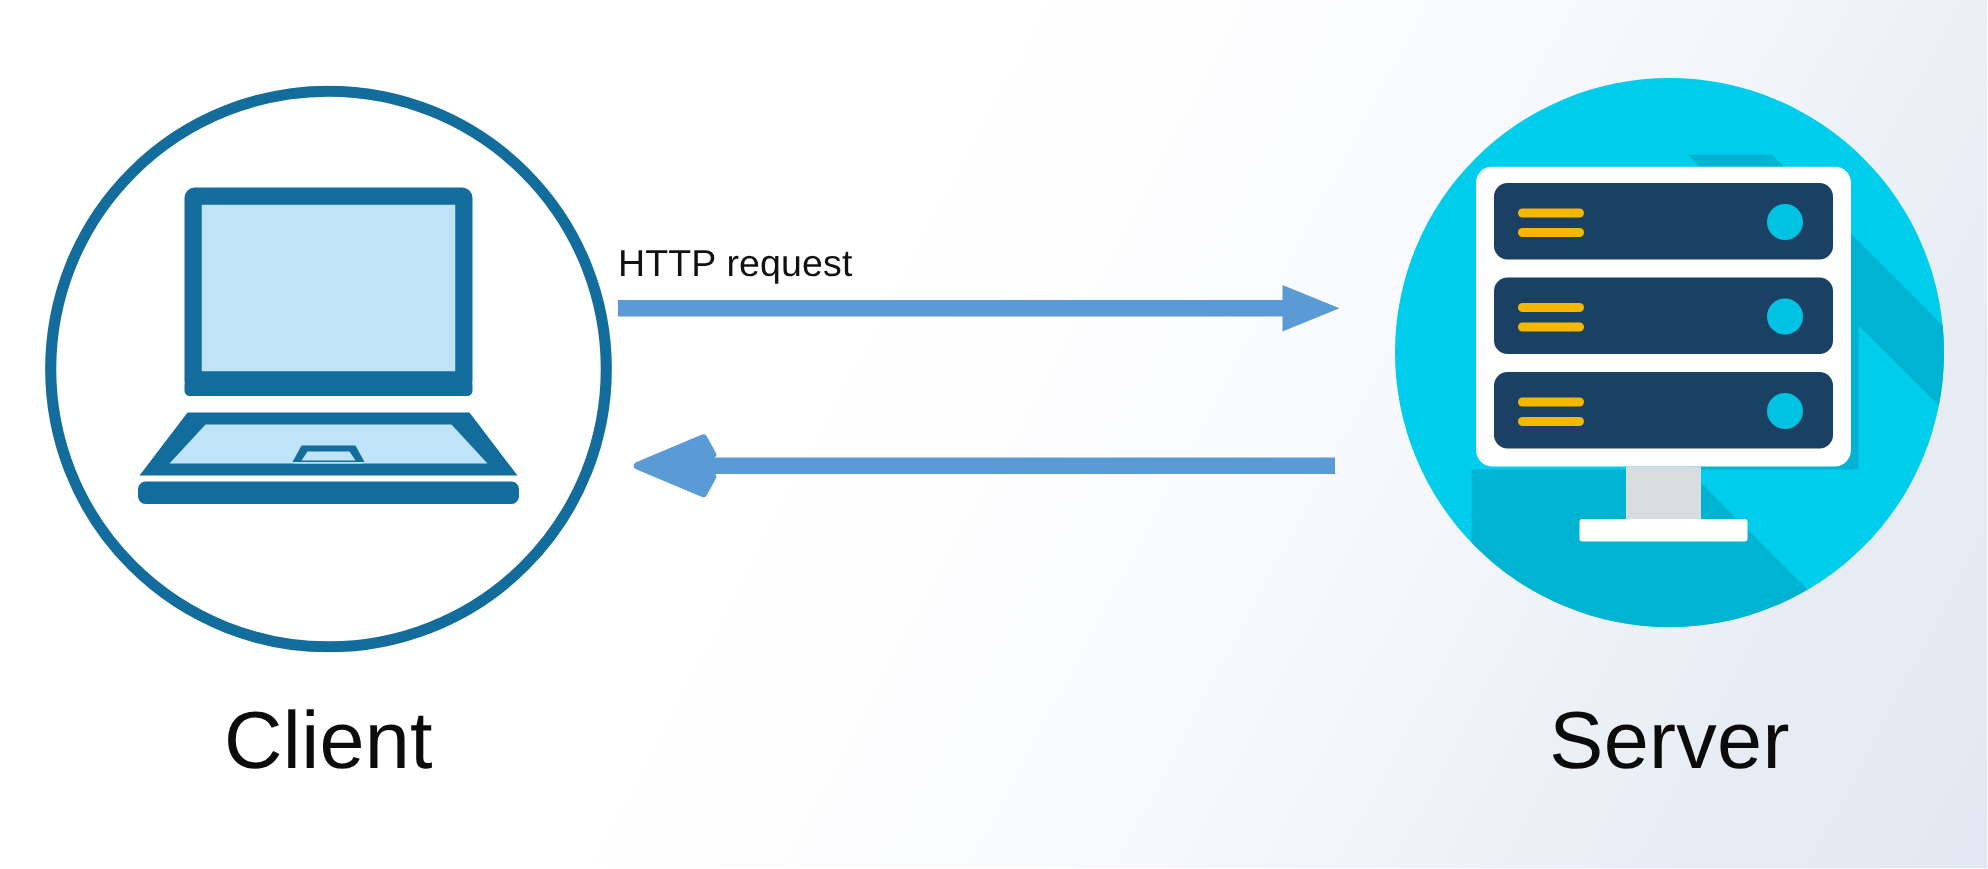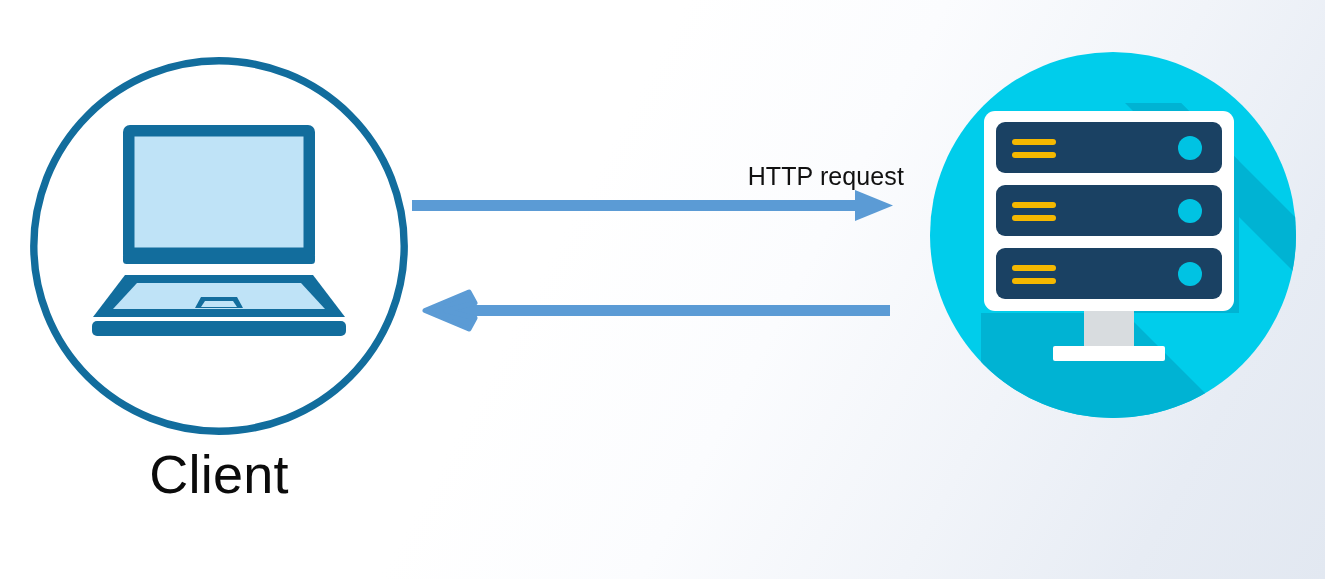--- a/index.html
+++ b/index.html
@@ -82,21 +82,21 @@
     height: 44px;
   }
   #request-arrow { top: 184px; }
   #response-arrow { top: 289px; }
 
   
   .flow-label {
     position: absolute;
     left: 412px;
     width: 492px;
-    text-align: right;
+    text-align: left;
     font-family: "Liberation Sans", sans-serif;
     font-size: 25px;
     font-weight: 400;
     color: #111111;
     letter-spacing: 0.1px;
     white-space: nowrap;
   }
   #request-label  { top: 162px; }
   #response-label { top: 267px; }
 
@@ -105,21 +105,21 @@
     font-family: "Liberation Sans", sans-serif;
     font-size: 54px;
     font-weight: 400;
     color: #0b0b0b;
     letter-spacing: 0.2px;
     text-align: center;
     white-space: nowrap;
   }
   #client-label {
     left: 30px;
-    top: 443px;
+    top: 463px;
     width: 378px;
   }
   #server-label {
     left: 929px;
     top: 463px;
     width: 368px;
   }
 </style>
 </head>
 <body>
@@ -189,20 +189,21 @@
       <rect x="28" y="167" width="44" height="6" rx="3" ry="3" fill="#f5b800"></rect>
       <circle cx="206" cy="163" r="12" fill="#00c3e3"></circle>
 
       <rect x="100" y="200" width="50" height="35" fill="#d8dcdf"></rect>
 
       <rect x="69" y="235" width="112" height="15" rx="2" ry="2" fill="#ffffff"></rect>
     </svg>
 
   </div>
 
+  <div class="node-label" id="server-label">Server</div>
 
   <div class="flow-label" id="request-label">HTTP request</div>
 
   <svg class="flow-arrow" id="request-arrow" viewBox="0 0 492 44">
 
     <rect x="0" y="16" width="456" height="11" fill="#5b9bd5"></rect>
 
     <polygon points="443,6 481,21.5 443,37" fill="#5b9bd5"></polygon>
   </svg>
 

